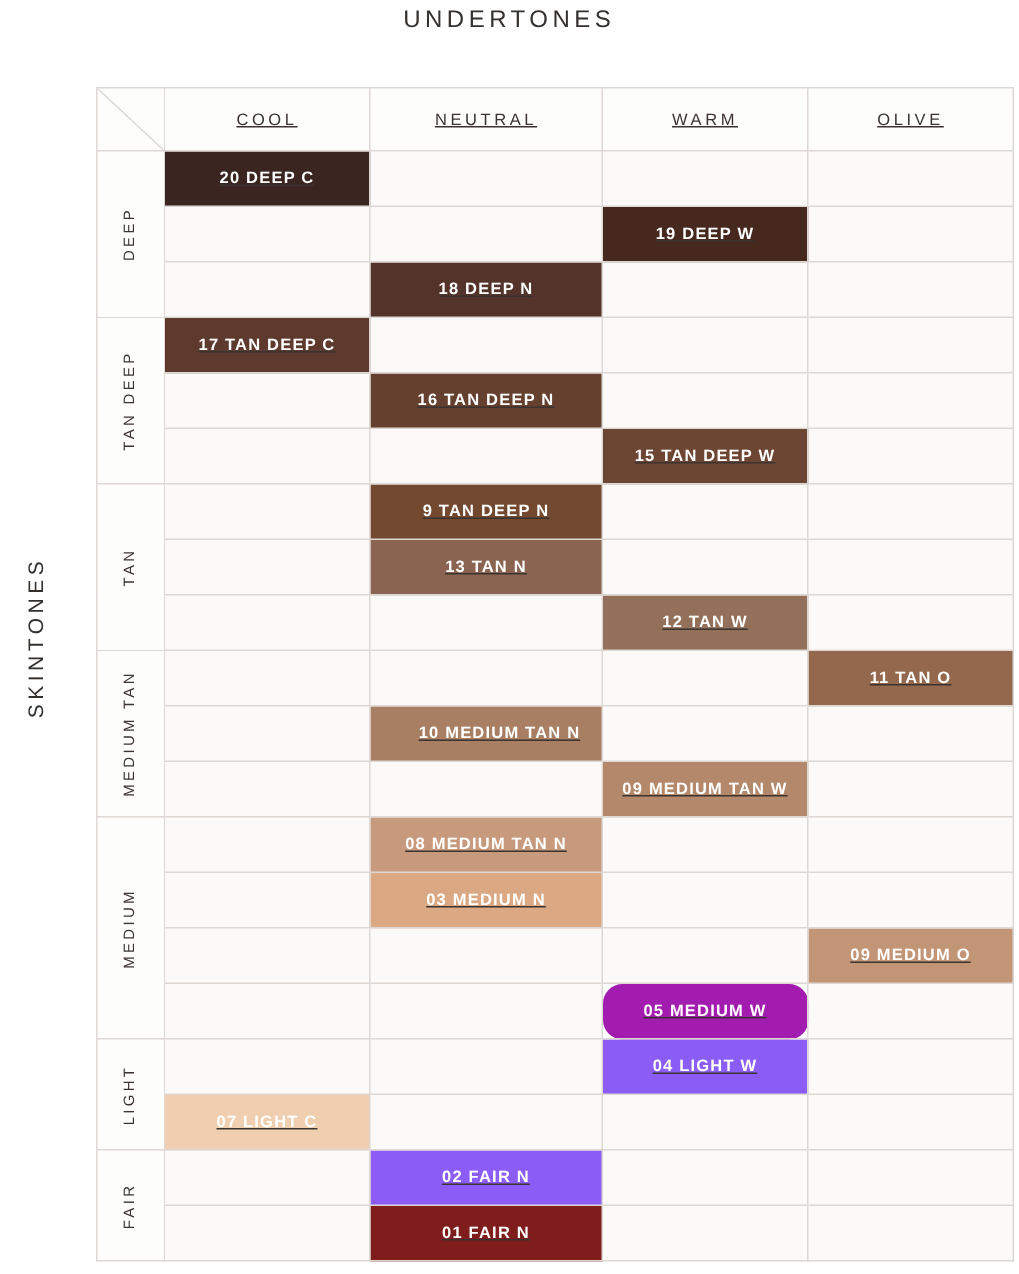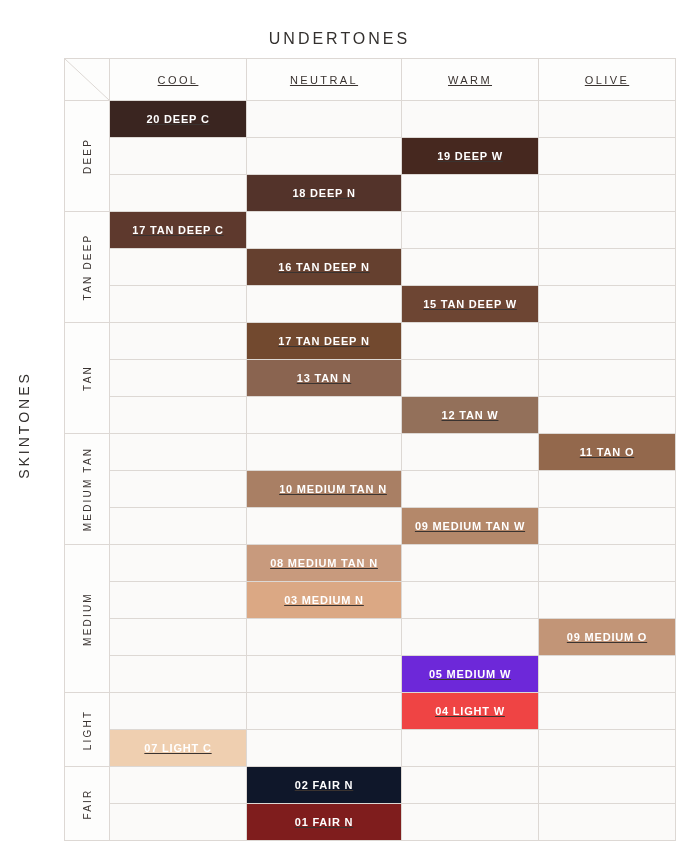--- a/index.html
+++ b/index.html
@@ -15,21 +15,21 @@
     position: relative;
     overflow: hidden;
   }
   #page {
     position: relative;
     width: 679px;
     height: 849px;
   }
   #chart-title {
     position: absolute;
-    top: 30px;
+    top: 5px;
     left: 0;
     width: 679px;
     text-align: center;
     font-size: 16px;
     letter-spacing: 3px;
     color: #33302e;
     font-weight: 400;
   }
   #y-axis-title {
     position: absolute;
@@ -183,21 +183,21 @@
             <td class="cell"></td>
             <td class="cell"></td>
             <td class="cell filled" style="background: rgb(109, 69, 51); color: rgb(255, 255, 255);">15 TAN DEEP W</td>
             <td class="cell"></td>
           </tr>
           <tr>
             <td class="rowlabel" rowspan="3">
               <span class="lbl">TAN</span>
             </td>
             <td class="cell"></td>
-            <td class="cell filled" style="background: rgb(114, 73, 47); color: rgb(255, 255, 255);">17 TAN DEEP N</td>
+            <td class="cell filled" style="background: rgb(114, 73, 47); color: rgb(255, 255, 255);">9 TAN DEEP N</td>
             <td class="cell"></td>
             <td class="cell"></td>
           </tr>
           <tr>
             <td class="cell"></td>
             <td class="cell filled" style="background: rgb(138, 100, 80); color: rgb(255, 255, 255);">13 TAN N</td>
             <td class="cell"></td>
             <td class="cell"></td>
           </tr>
           <tr>
@@ -244,44 +244,44 @@
           </tr>
           <tr>
             <td class="cell"></td>
             <td class="cell"></td>
             <td class="cell"></td>
             <td class="cell filled" style="background: rgb(194, 149, 119); color: rgb(255, 255, 255);">09 MEDIUM O</td>
           </tr>
           <tr>
             <td class="cell"></td>
             <td class="cell"></td>
-            <td class="cell filled" style="background: #6d28d9; color: rgb(255, 255, 255);">05 MEDIUM W</td>
+            <td class="cell filled" style="background: #a21caf; color: rgb(255, 255, 255); border-radius: 13px;">05 MEDIUM W</td>
             <td class="cell"></td>
           </tr>
           <tr>
             <td class="rowlabel" rowspan="2">
               <span class="lbl">LIGHT</span>
             </td>
             <td class="cell"></td>
             <td class="cell"></td>
-            <td class="cell filled" style="background: #ef4444; color: rgb(255, 255, 255);">04 LIGHT W</td>
+            <td class="cell filled" style="background: #8b5cf6; color: rgb(255, 255, 255);">04 LIGHT W</td>
             <td class="cell"></td>
           </tr>
           <tr>
             <td class="cell filled" style="background: rgb(239, 207, 176); color: rgb(255, 255, 255);">07 LIGHT C</td>
             <td class="cell"></td>
             <td class="cell"></td>
             <td class="cell"></td>
           </tr>
           <tr>
             <td class="rowlabel" rowspan="2">
               <span class="lbl">FAIR</span>
             </td>
             <td class="cell"></td>
-            <td class="cell filled" style="background: #0f172a; color: rgb(255, 255, 255); text-align: center;">02 FAIR N</td>
+            <td class="cell filled" style="background: #8b5cf6; color: rgb(255, 255, 255); text-align: center;">02 FAIR N</td>
             <td class="cell"></td>
             <td class="cell"></td>
           </tr>
           <tr>
             <td class="cell"></td>
             <td class="cell filled" style="background: #7f1d1d; color: rgb(255, 255, 255);">01 FAIR N</td>
             <td class="cell"></td>
             <td class="cell"></td>
           </tr>
         </tbody>

